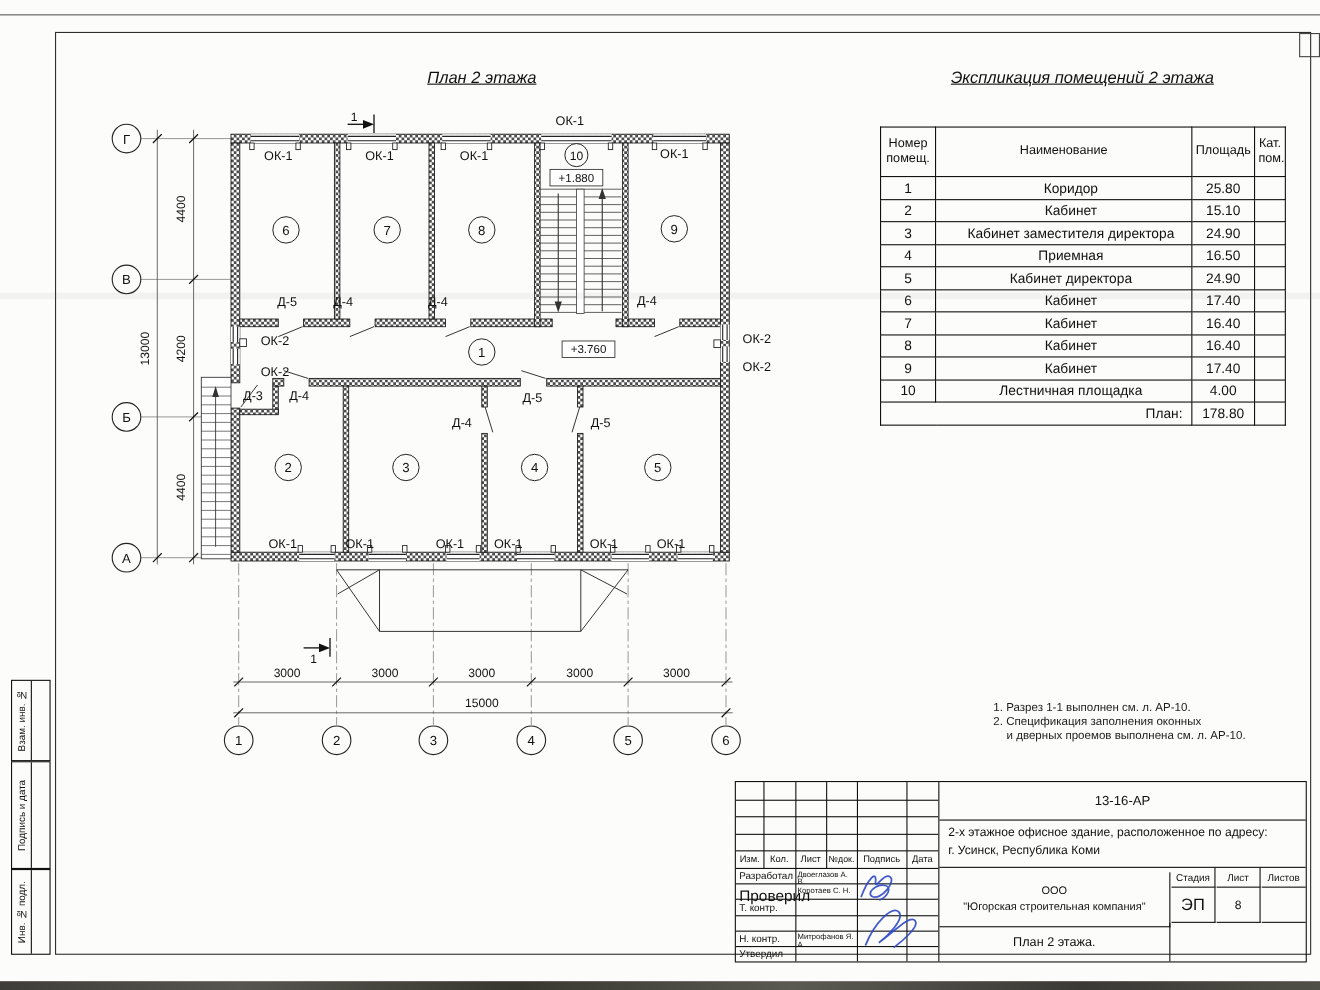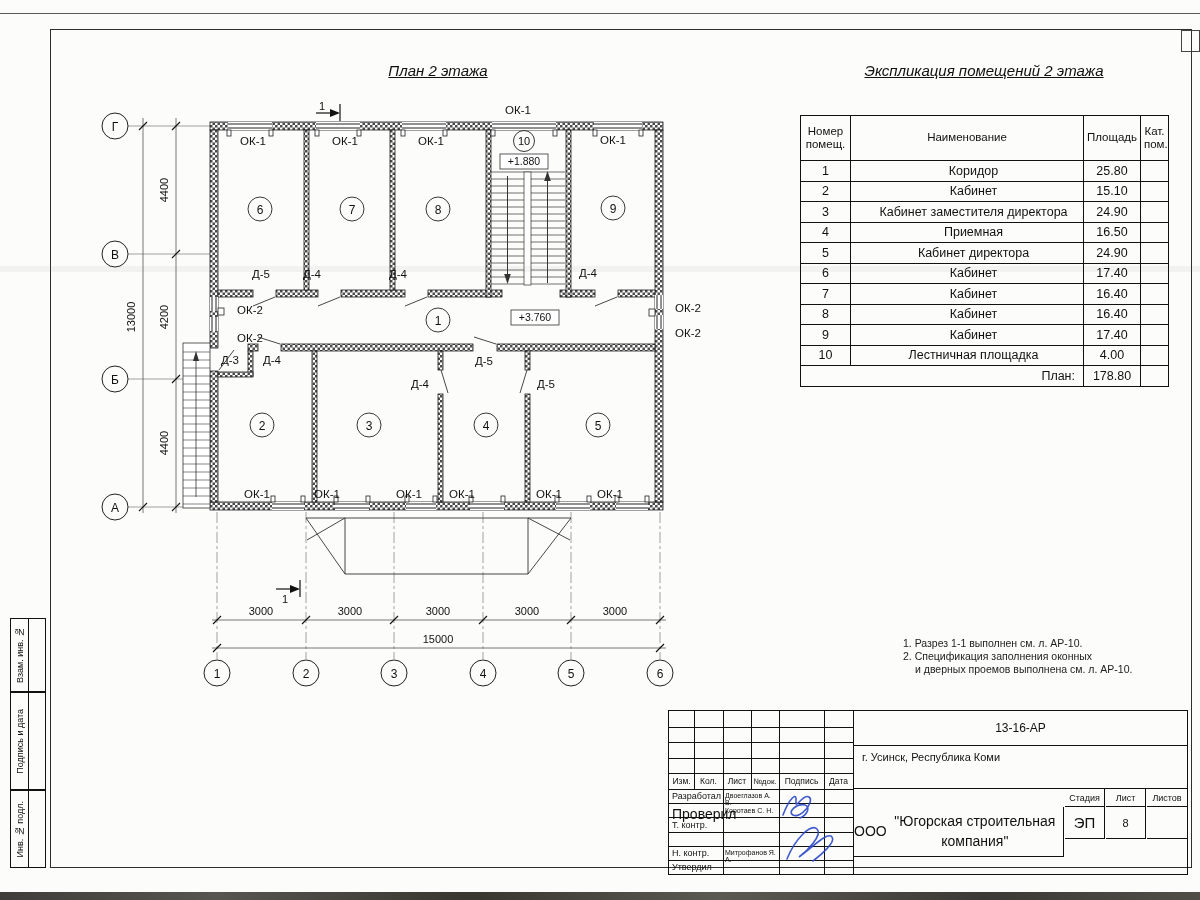--- a/index.html
+++ b/index.html
@@ -445,32 +445,34 @@
   <div class="cell" style="left:56px;top:95.5px;width:54px;font-size:7px">Коротаев С. Н.</div>
   <div class="cell" style="left:3px;top:108.5px;width:52px;font-size:9px">Т. контр.</div>
   <div class="cell" style="left:56px;top:109.5px;width:54px;font-size:7px"></div>
   <div class="cell" style="left:3px;top:137px;width:52px;font-size:9px">Н. контр.</div>
   <div class="cell" style="left:56px;top:138px;width:54px;font-size:7px">Митрофанов Я. А.</div>
   <div class="cell" style="left:3px;top:151px;width:52px;font-size:9px">Утвердил</div>
   <div class="cell" style="left:56px;top:152px;width:54px;font-size:7px"></div>
 
   <div class="cell ctr" style="left:185px;top:0;width:333px;height:35px;border-bottom:1.4px solid #111;font-size:12px">13-16-АР</div>
   <div class="cell" style="left:185px;top:35px;width:333px;height:43px;border-bottom:1.4px solid #111;padding:4px 0 0 8px;font-size:11px;line-height:1.45">
+    <div>2-х этажное офисное здание, расположенное по адресу:</div>
     <div>г. Усинск, Республика Коми</div>
   </div>
-  <div class="cell ctr" style="left:185px;top:96px;width:210px;height:50px;border-bottom:1.4px solid #111;border-right:1.4px solid #111;flex-direction:row;font-size:14px;line-height:1.4">
+  <div class="cell ctr" style="left:185px;top:82px;width:210px;height:50px;border-bottom:1.4px solid #111;border-right:1.4px solid #111;flex-direction:column;font-size:10px;line-height:1.4">
     <div>ООО</div>
     <div>"Югорская строительная компания"</div>
   </div>
   <div class="cell ctr" style="left:396px;top:78px;width:40px;height:18px;border-right:1.2px solid #111;border-bottom:1.2px solid #111;font-size:9px">Стадия</div>
   <div class="cell ctr" style="left:437px;top:78px;width:40px;height:18px;border-right:1.2px solid #111;border-bottom:1.2px solid #111;font-size:9px">Лист</div>
   <div class="cell ctr" style="left:478px;top:78px;width:40px;height:18px;border-bottom:1.2px solid #111;font-size:9px">Листов</div>
   <div class="cell ctr" style="left:396px;top:96px;width:40px;height:32px;border-right:1.2px solid #111;border-bottom:1.4px solid #111;font-size:15px">ЭП</div>
   <div class="cell ctr" style="left:437px;top:96px;width:40px;height:32px;border-right:1.2px solid #111;border-bottom:1.4px solid #111;font-size:11px">8</div>
   <div class="cell ctr" style="left:478px;top:96px;width:40px;height:32px;border-bottom:1.4px solid #111;font-size:11px"></div>
+  <div class="cell ctr" style="left:185px;top:128px;width:210px;height:35px;border-right:1.4px solid #111;font-size:11.5px">План 2 этажа.</div>
 
   <svg class="abs" style="left:0;top:0;pointer-events:none" width="518" height="163" viewBox="0 0 518 163">
     <g stroke="#2c49c9" stroke-width="1.6" fill="none" stroke-linecap="round" opacity="0.9">
       <path d="M114,104 C120,88 128,80 127,90 C126,100 134,82 140,86 C146,90 132,108 124,104 C118,101 128,92 136,94 C142,96 138,104 131,107"></path>
       <path d="M118,148 C126,128 142,112 148,118 C154,124 138,140 130,146 C142,138 158,120 163,126 C167,131 152,144 144,150"></path>
     </g>
   </svg>
 </div>
 
 <div class="abs mstamp" style="left:10px;top:618px;width:36px;height:74px">

